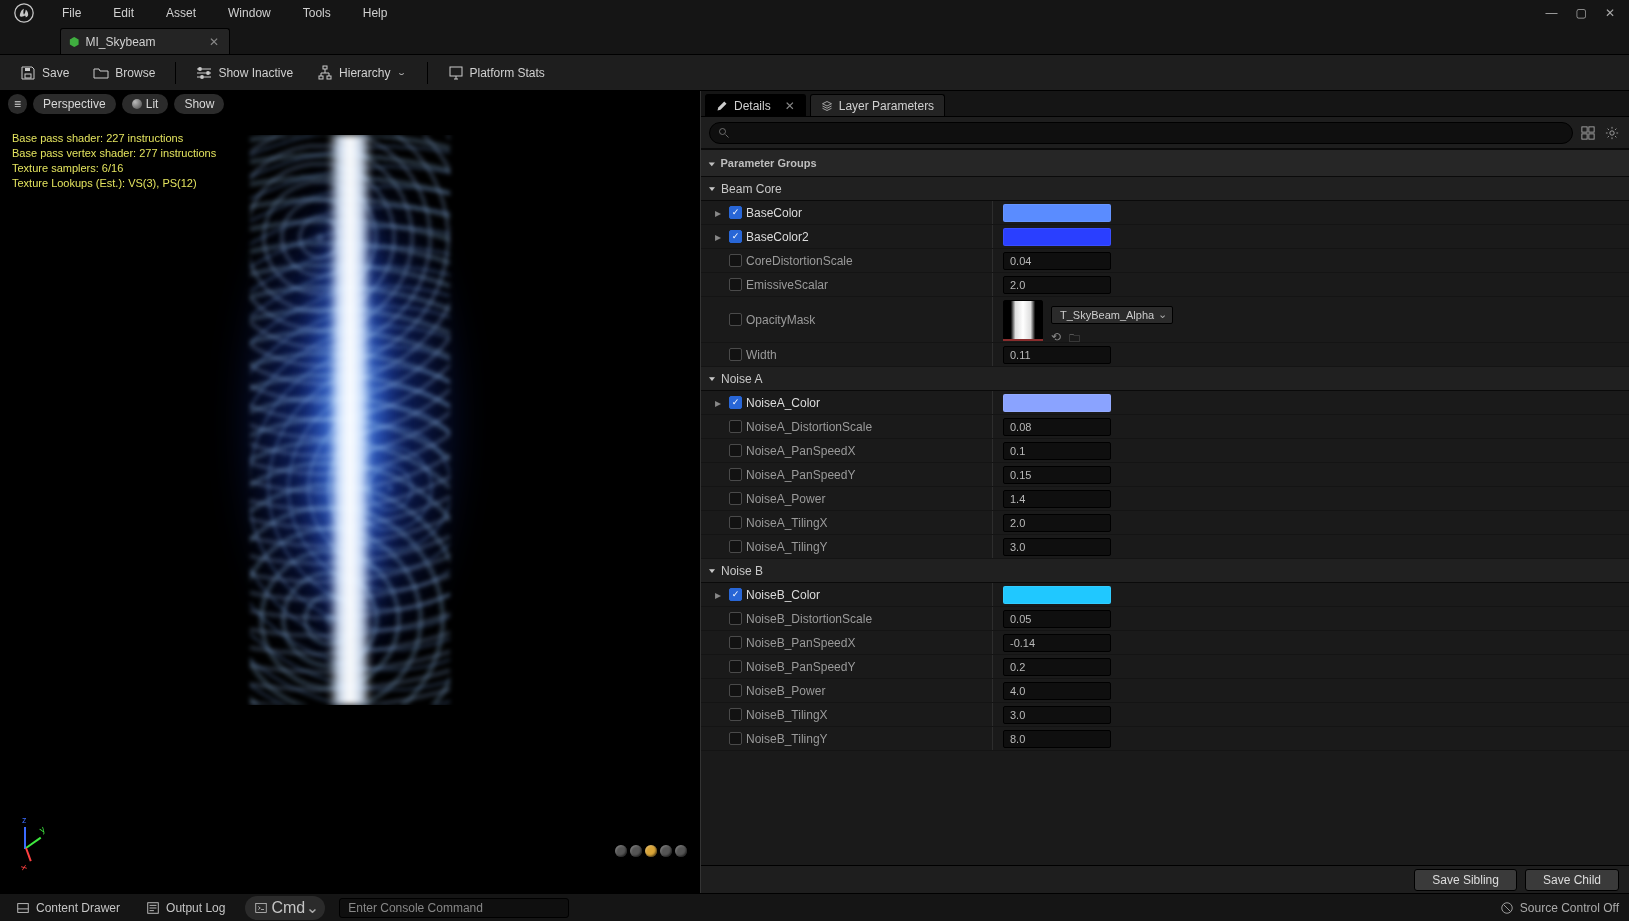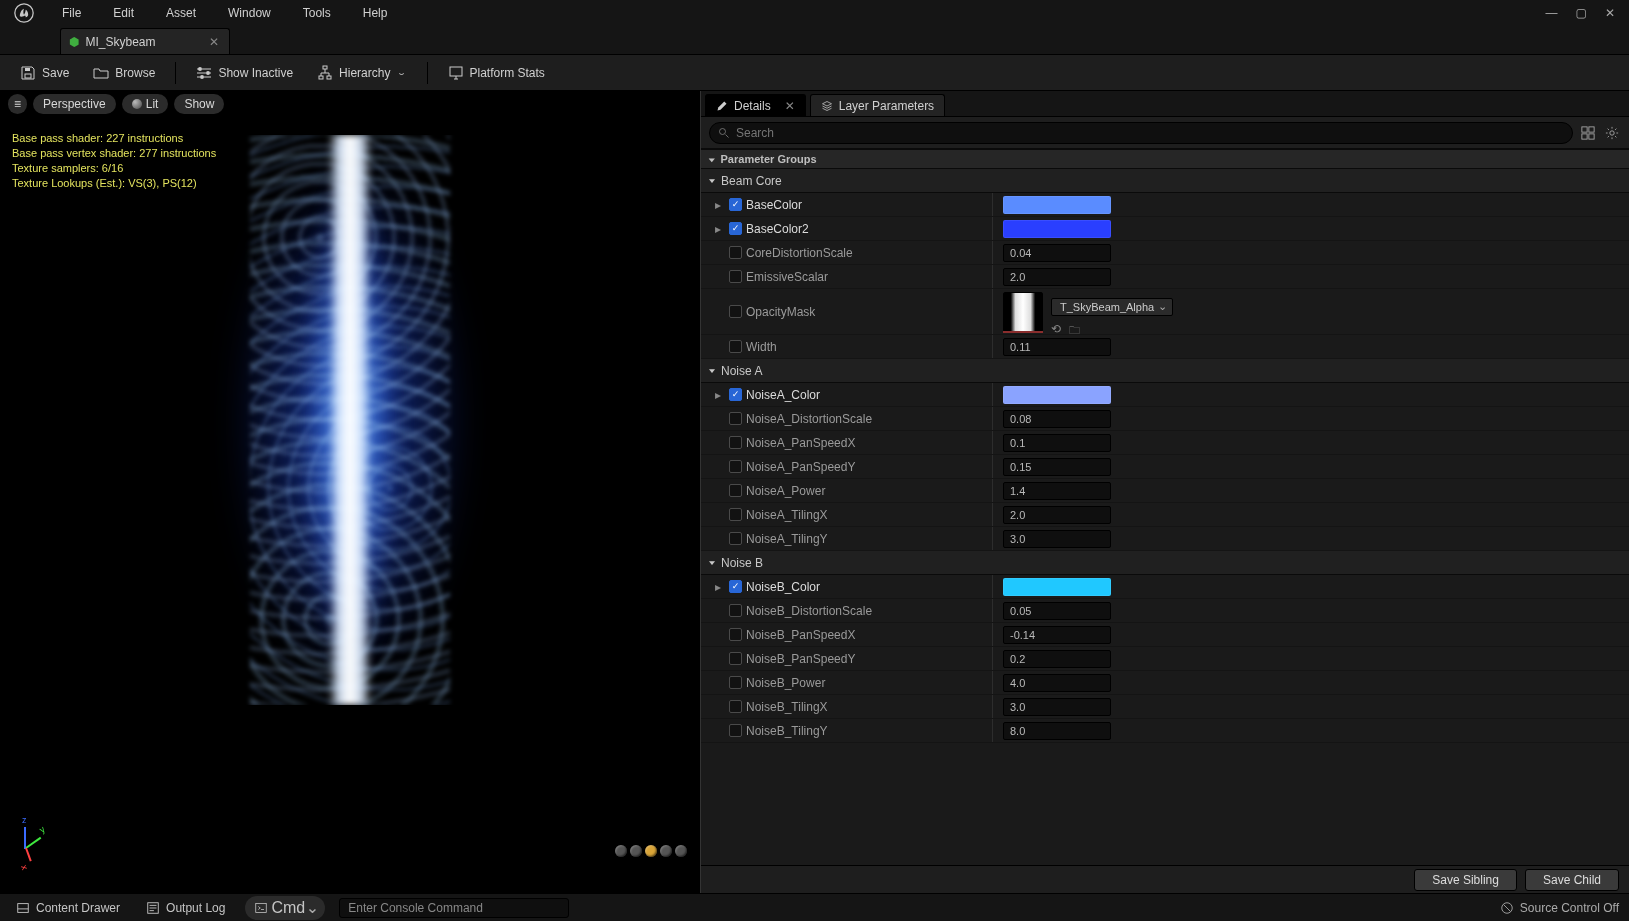--- a/index.html
+++ b/index.html
@@ -68,21 +68,21 @@
 .search-row { height:32px; display:flex; align-items:center; gap:6px; padding:0 8px; background:#1e1e1e; border-bottom:1px solid #0a0a0a; }
 .search-box { flex:1; height:22px; background:#0f0f0f; border:1px solid #000; border-radius:11px; display:flex; align-items:center; padding:0 8px; gap:6px; color:#888; }
 .search-box input { flex:1; background:transparent; border:none; outline:none; color:#ccc; font-size:12px; }
 .search-row .icon-btn { width:18px; height:18px; display:flex; align-items:center; justify-content:center; color:#aaa; }
 
 .props { flex:1; overflow:auto; position:relative; }
 .props::-webkit-scrollbar { width:10px; }
 .props::-webkit-scrollbar-track { background:#141414; }
 .props::-webkit-scrollbar-thumb { background:#3a3a3a; border-radius:4px; }
 
-.section-hdr { background:#262626; height:20px; display:flex; align-items:center; gap:6px; padding:0 8px; color:#bfbfbf; font-weight:bold; border-top:1px solid #0a0a0a; border-bottom:1px solid #0a0a0a; font-size:11px; }
+.section-hdr { background:#262626; height:28px; display:flex; align-items:center; gap:6px; padding:0 8px; color:#bfbfbf; font-weight:bold; border-top:1px solid #0a0a0a; border-bottom:1px solid #0a0a0a; font-size:11px; }
 .group-hdr { background:#202020; height:24px; display:flex; align-items:center; gap:6px; padding:0 8px; color:#c8c8c8; border-bottom:1px solid #0a0a0a; }
 
 .prop-row { display:flex; align-items:center; height:24px; border-bottom:1px solid #141414; }
 .prop-row.tall { height:46px; }
 .prop-name-cell { width:292px; display:flex; align-items:center; gap:4px; padding-left:14px; color:#9a9a9a; border-right:1px solid #2d2d2d; height:100%; }
 .prop-row.on .prop-name-cell { color:#dcdcdc; }
 .prop-name-cell .exp { visibility:hidden; width:10px; color:#888; }
 .prop-row.on .prop-name-cell .exp { visibility:visible; }
 .cb { width:13px; height:13px; border:1px solid #4a4a4a; border-radius:2px; background:#121212; display:flex; align-items:center; justify-content:center; flex-shrink:0; }
 .cb.on { background:#2866d6; border-color:#2866d6; }
@@ -248,21 +248,20 @@
         <span>Layer Parameters</span>
       </div>
     </div>
 
     <div class="search-row">
       <div class="search-box">
         <svg width="12" height="12" viewBox="0 0 16 16">
             <circle cx="6" cy="6" r="4" fill="none" stroke="#888"></circle>
             <path d="M10 10l4 4" stroke="#888"></path>
           </svg>
-        <input placeholder="Search" style="">
       </div>
       <div class="icon-btn">
         <svg viewBox="0 0 16 16" width="14" height="14">
             <rect x="1" y="1" width="6" height="6" fill="none" stroke="#aaa"></rect>
             <rect x="9" y="1" width="6" height="6" fill="none" stroke="#aaa"></rect>
             <rect x="1" y="9" width="6" height="6" fill="none" stroke="#aaa"></rect>
             <rect x="9" y="9" width="6" height="6" fill="none" stroke="#aaa"></rect>
           </svg>
       </div>
       <div class="icon-btn">

